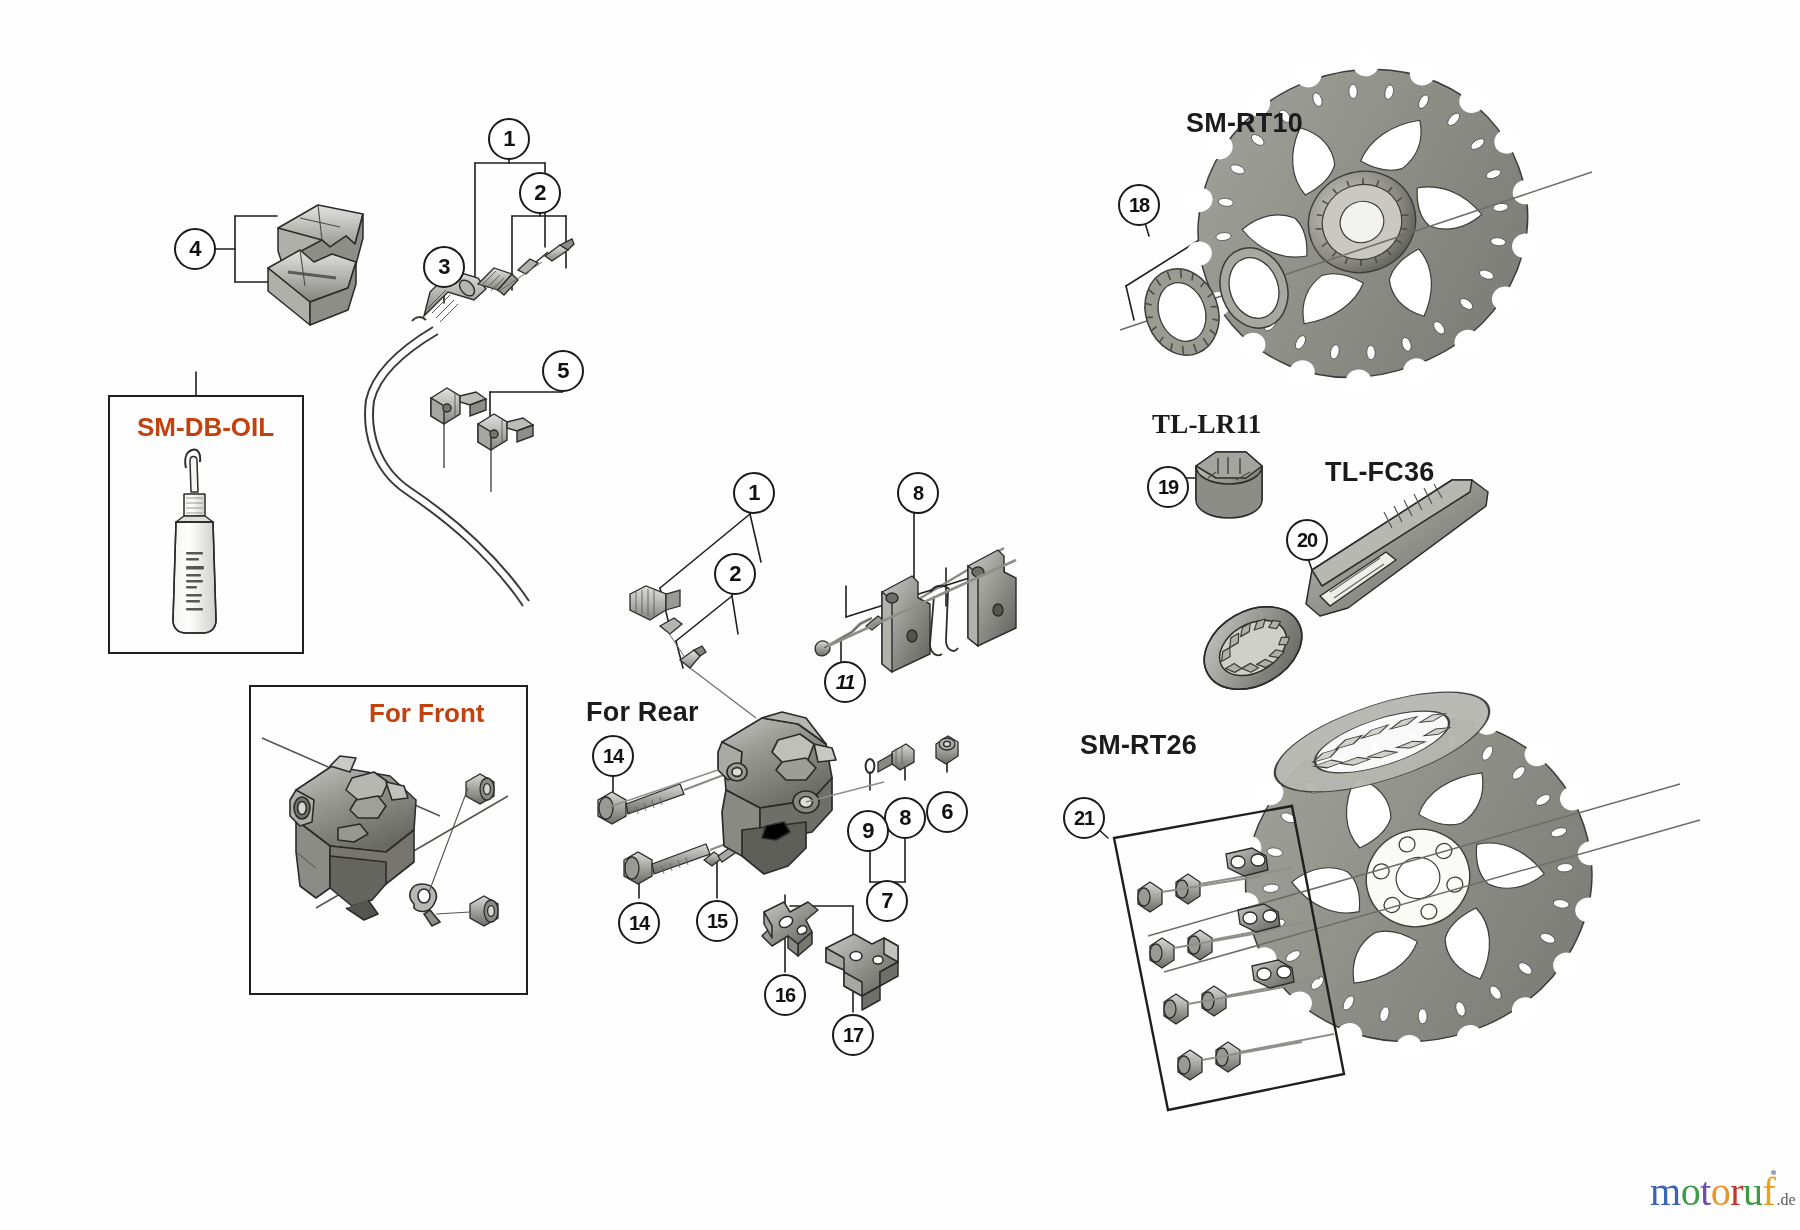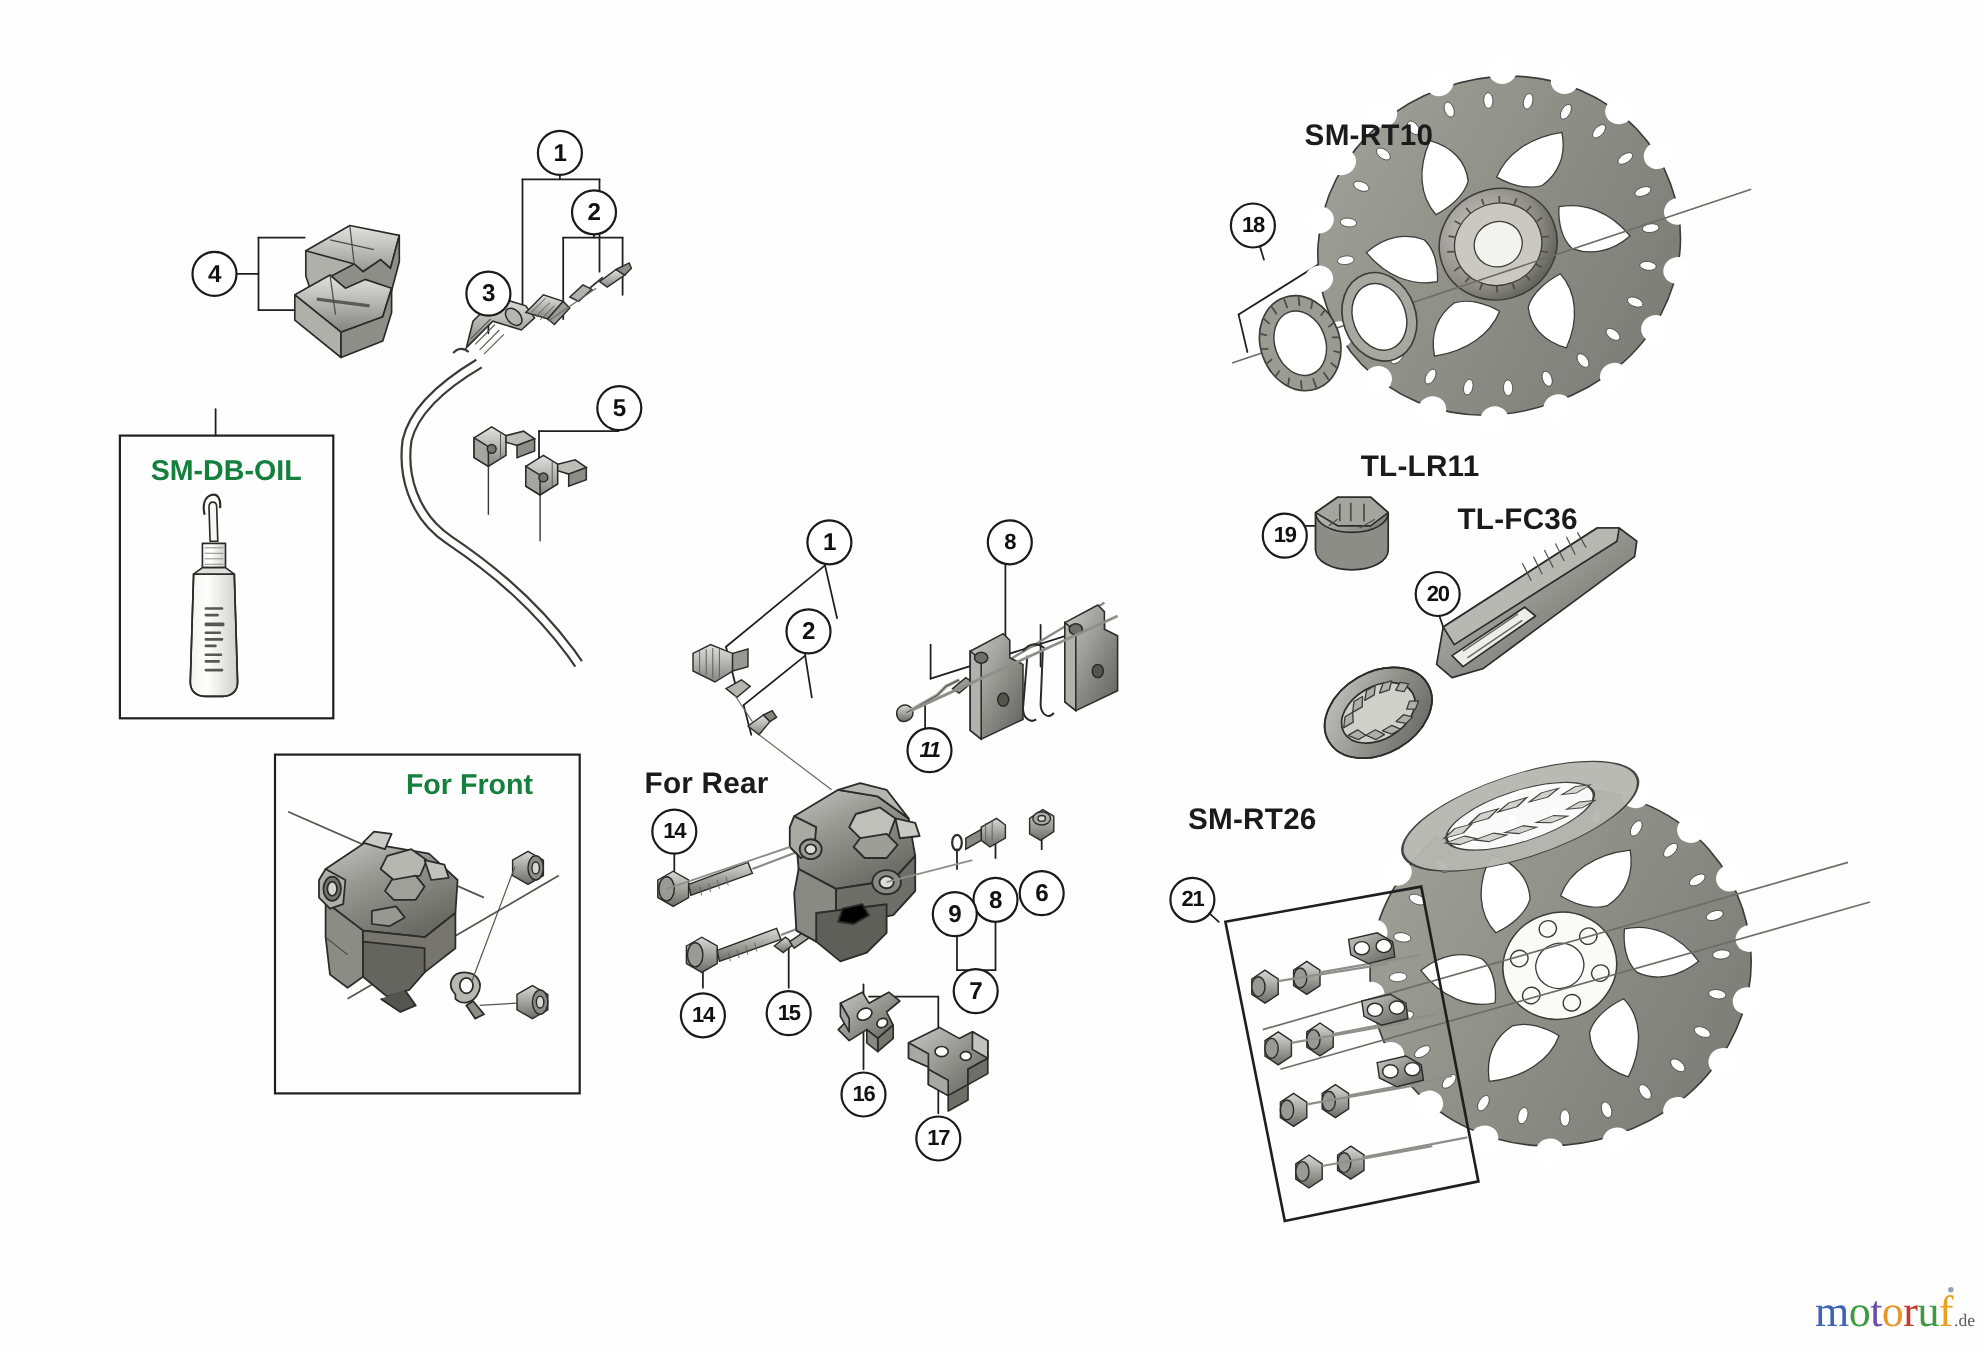--- a/index.html
+++ b/index.html
@@ -43,21 +43,21 @@
     font-weight:700;
     color:#1b1b1b;
     letter-spacing:0.2px;
     white-space:nowrap;
     z-index:30;
   }
   .box-label{
     position:absolute;
     font-size:26px;
     font-weight:700;
-    color:#15803d;
+    color:#c2410c;
     white-space:nowrap;
     z-index:30;
   }
   
   .frame{
     position:absolute;
     border:2.5px solid #1f1f1f;
     background:transparent;
     z-index:5;
   }
@@ -972,21 +972,21 @@
     </g>
 
     </svg>
 
   <div class="frame" id="box-oil" style="left: 108px; top: 395px; width: 192px; height: 255px;"></div>
   <div class="frame" id="box-front" style="left: 249px; top: 685px; width: 275px; height: 306px;"></div>
 
   <div class="box-label" id="lbl-oil" style="left: 137px; top: 412px;">SM-DB-OIL</div>
   <div class="box-label" id="lbl-front" style="left: 333px; top: 698px; margin-left: 36px;">For Front</div>
   <div class="grp-label" id="lbl-rt10" style="left: 1186px; top: 108px;">SM-RT10</div>
-  <div class="grp-label" id="lbl-lr11" style="left: 1237px; top: 409px;">TL-LR11</div>
+  <div class="grp-label" id="lbl-lr11" style="left: 1152px; top: 409px; font-family: Liberation Serif, serif;">TL-LR11</div>
   <div class="grp-label" id="lbl-fc36" style="left: 1325px; top: 457px;">TL-FC36</div>
   <div class="grp-label" id="lbl-rt26" style="left: 1080px; top: 730px;">SM-RT26</div>
   <div class="grp-label" id="lbl-rear" style="left: 586px; top: 697px;">For Rear</div>
 
   <div id="callout-host">
         <div class="callout" style="left: 488px; top: 118px;">1</div>
         <div class="callout" style="left: 519px; top: 172px;">2</div>
         <div class="callout" style="left: 423px; top: 246px;">3</div>
         <div class="callout" style="left: 174px; top: 228px;">4</div>
         <div class="callout" style="left: 542px; top: 350px;">5</div>

